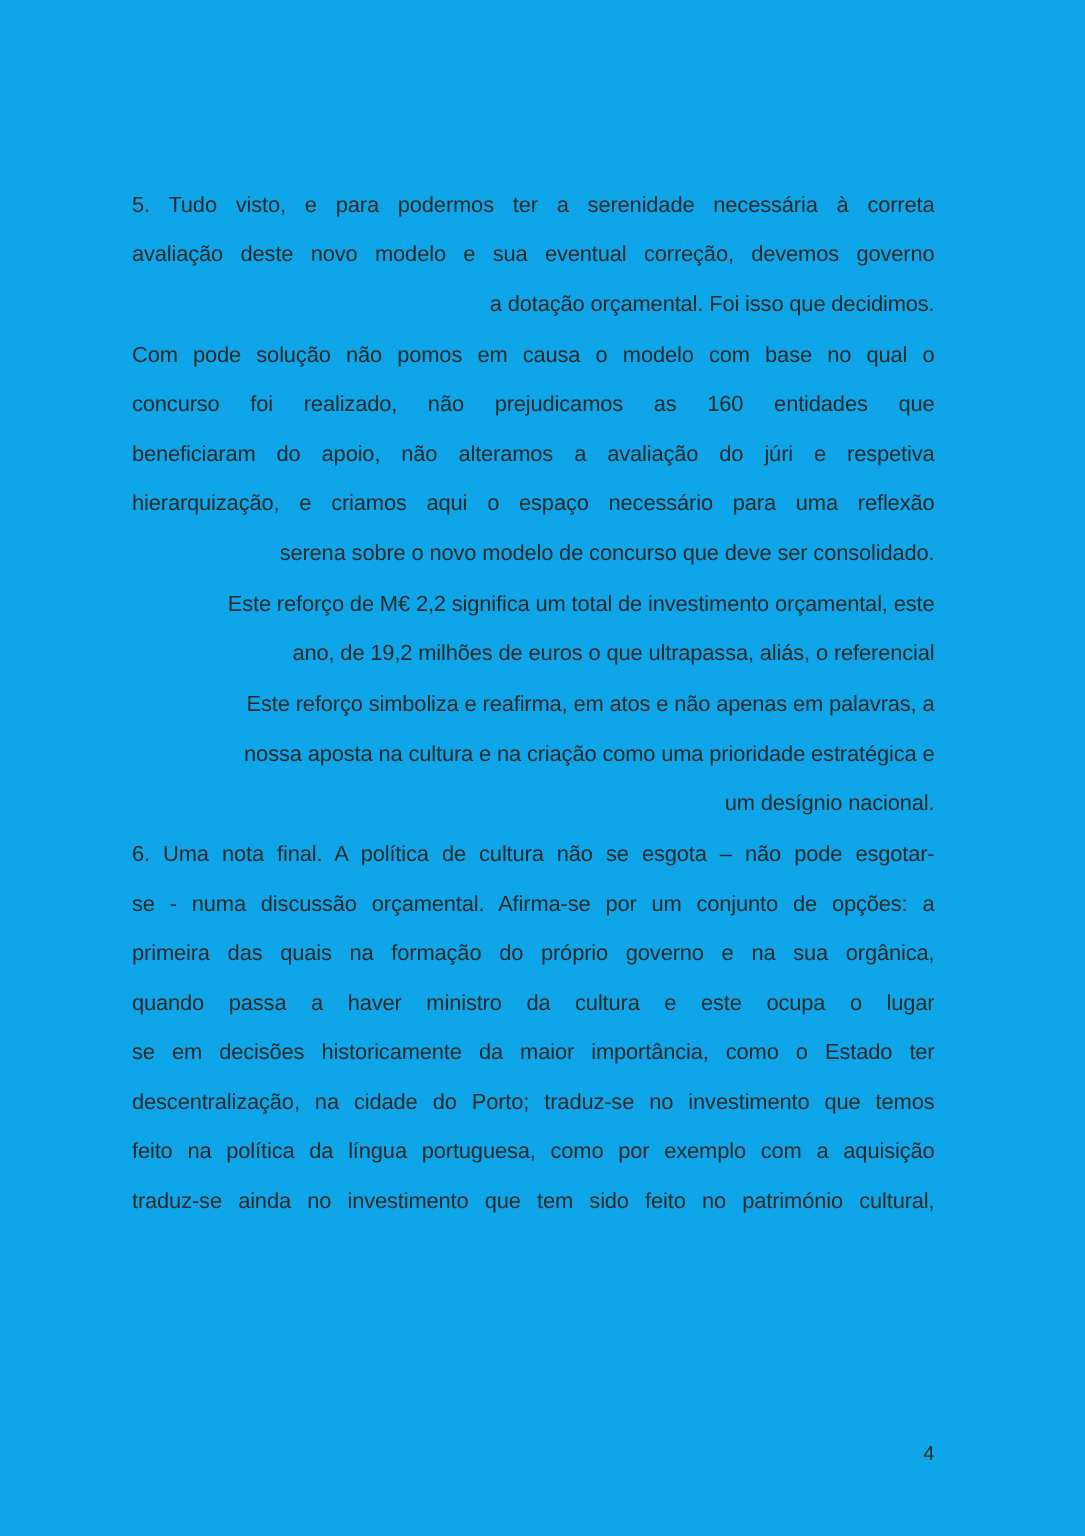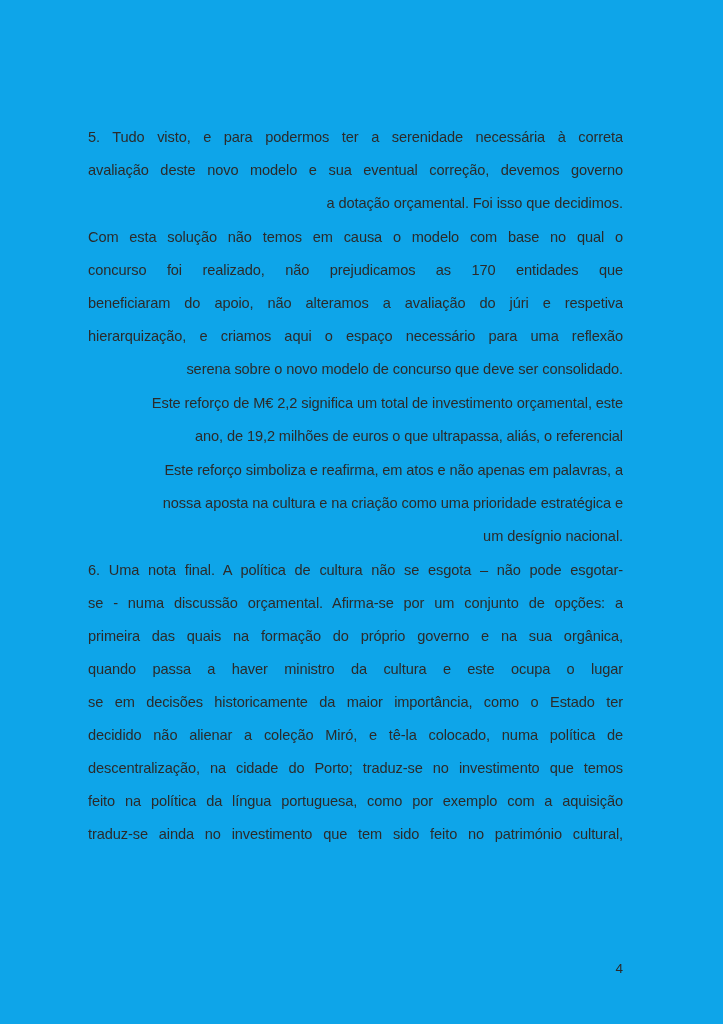--- a/index.html
+++ b/index.html
@@ -51,41 +51,40 @@
 <body>
 
 <div class="page">
   <div class="content" id="document-body">
       <div class="para">
         <div class="line just">5. Tudo visto, e para podermos ter a serenidade necessária à correta</div>
         <div class="line just">avaliação deste novo modelo e sua eventual correção, devemos governo</div>
         <div class="line">a dotação orçamental. Foi isso que decidimos.</div>
       </div>
       <div class="para">
-        <div class="line just">Com esta solução não temos em causa o modelo com base no qual o</div>
-        <div class="line just">concurso foi realizado, não prejudicamos as 170 entidades que</div>
+        <div class="line just">Com pode solução não pomos em causa o modelo com base no qual o</div>
+        <div class="line just">concurso foi realizado, não prejudicamos as 160 entidades que</div>
         <div class="line just">beneficiaram do apoio, não alteramos a avaliação do júri e respetiva</div>
         <div class="line just">hierarquização, e criamos aqui o espaço necessário para uma reflexão</div>
         <div class="line">serena sobre o novo modelo de concurso que deve ser consolidado.</div>
       </div>
       <div class="para">
         <div class="line">Este reforço de M€ 2,2 significa um total de investimento orçamental, este</div>
         <div class="line">ano, de 19,2 milhões de euros o que ultrapassa, aliás, o referencial</div>
       </div>
       <div class="para">
         <div class="line">Este reforço simboliza e reafirma, em atos e não apenas em palavras, a</div>
         <div class="line">nossa aposta na cultura e na criação como uma prioridade estratégica e</div>
         <div class="line">um desígnio nacional.</div>
       </div>
       <div class="para">
         <div class="line just">6. Uma nota final. A política de cultura não se esgota – não pode esgotar-</div>
         <div class="line just">se - numa discussão orçamental. Afirma-se por um conjunto de opções: a</div>
         <div class="line just">primeira das quais na formação do próprio governo e na sua orgânica,</div>
         <div class="line just">quando passa a haver ministro da cultura e este ocupa o lugar</div>
         <div class="line just">se em decisões historicamente da maior importância, como o Estado ter</div>
-        <div class="line just">decidido não alienar a coleção Miró, e tê-la colocado, numa política de</div>
         <div class="line just">descentralização, na cidade do Porto; traduz-se no investimento que temos</div>
         <div class="line just">feito na política da língua portuguesa, como por exemplo com a aquisição</div>
         <div class="line just">traduz-se ainda no investimento que tem sido feito no património cultural,</div>
       </div>
     </div>
   <div class="page-number">4</div>
 </div>
 
 </body></html>

